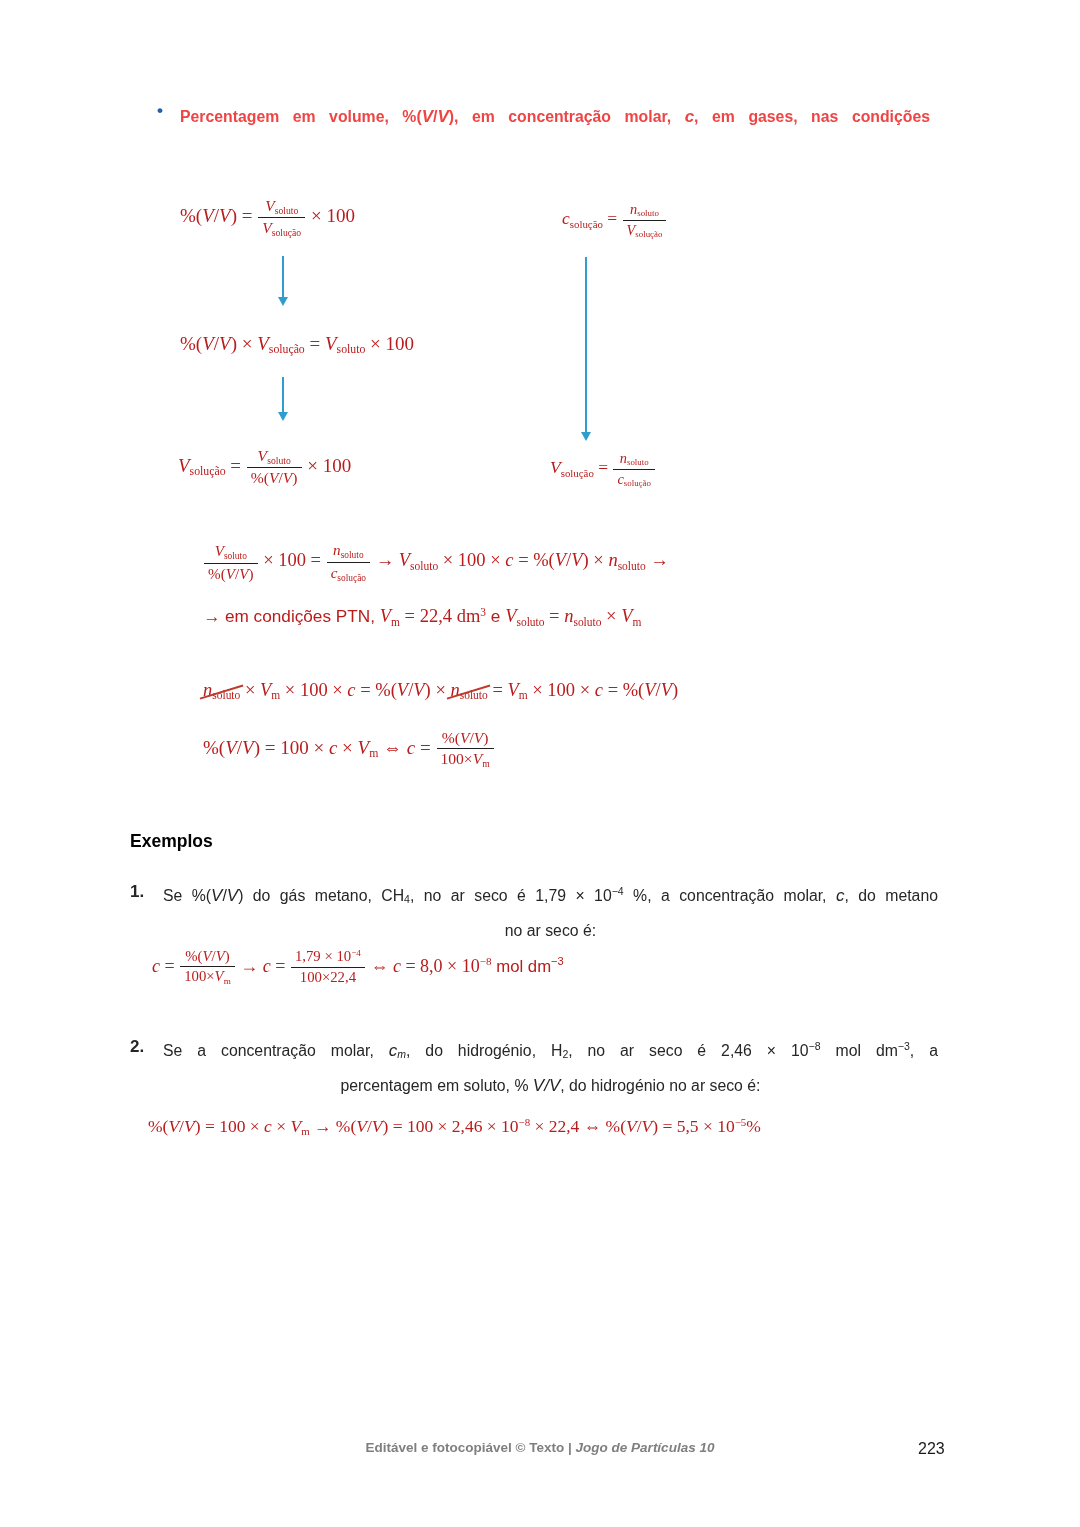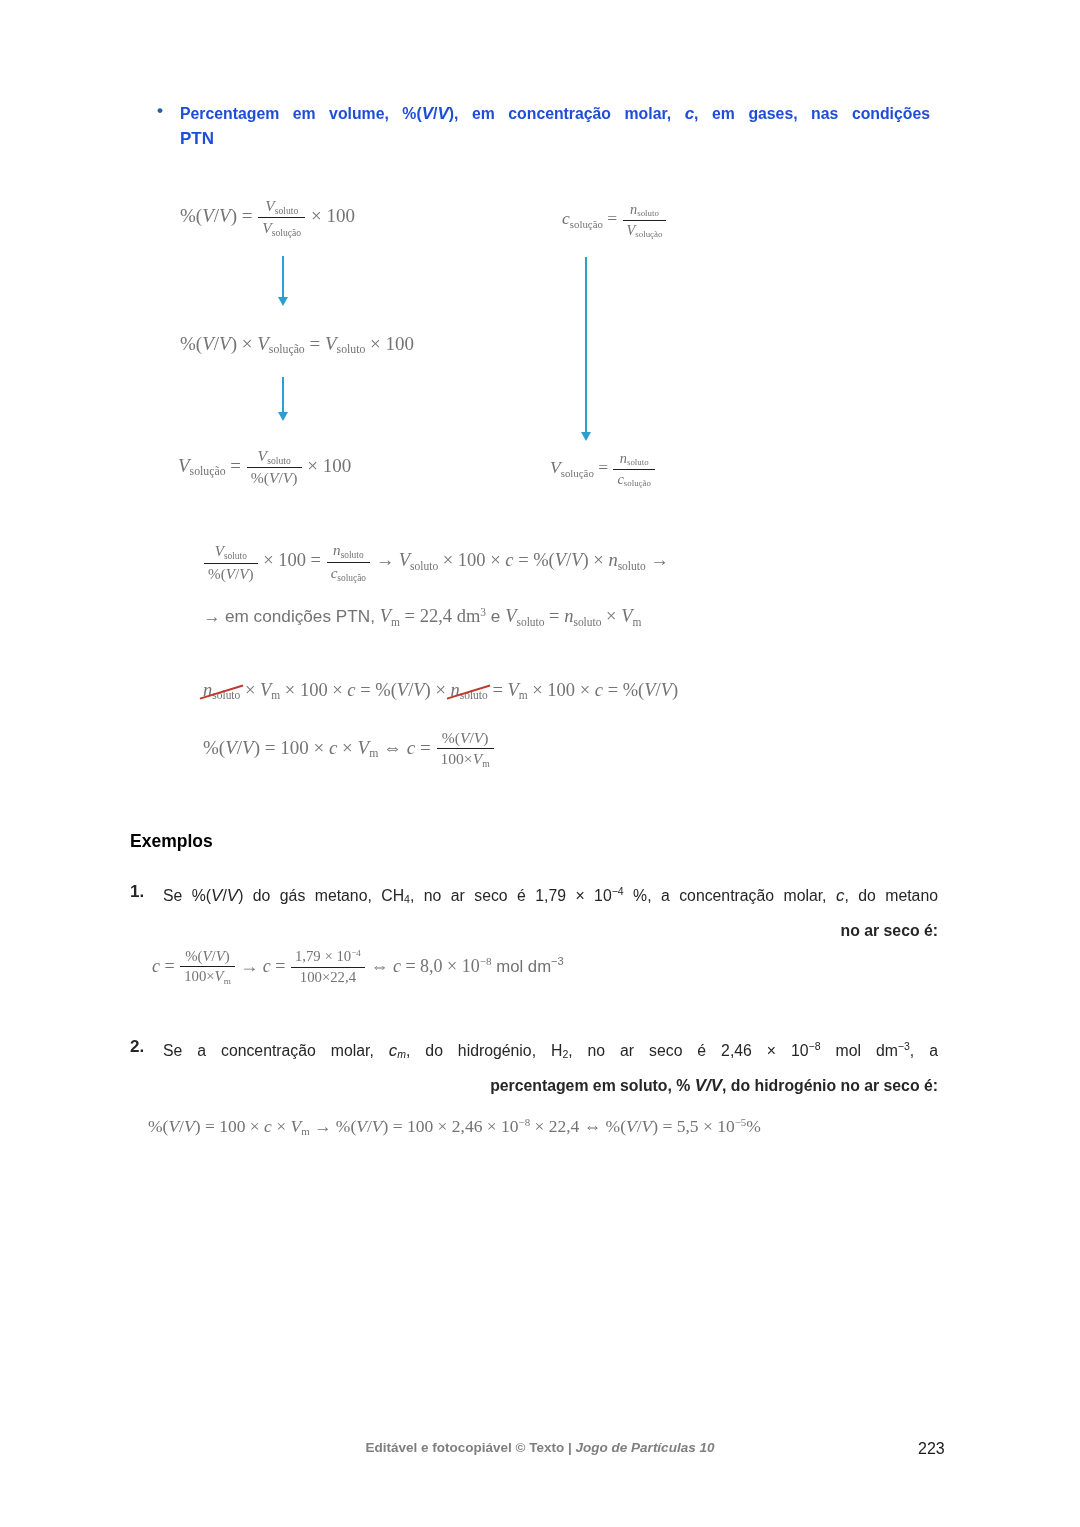--- a/index.html
+++ b/index.html
@@ -4,26 +4,26 @@
 <style>
   html,body { margin:0; padding:0; background:#e8e8e8; }
   .page {
     position:relative; width:1080px; height:1527px; margin:0 auto;
     background:#ffffff; overflow:hidden;
     font-family:"Liberation Sans", sans-serif; color:#262626;
   }
 
   
   .heading-bullet { position:absolute; left:157px; top:101px; color:#1e63a8; font-size:17px; font-weight:bold; }
-  .heading-block { position:absolute; left:180px; top:101px; width:750px; color:#1d4ed8; font-weight:bold; font-size:17px; line-height:25px; }
+  .heading-block { position:absolute; left:180px; top:101px; width:750px; color:#ef4444; font-weight:bold; font-size:17px; line-height:31px; }
   .heading-line1 { text-align:justify; text-align-last:justify; }
   .heading-line2 { text-align:left; }
 
   
-  .formula { position:absolute; white-space:nowrap; font-family:"Liberation Serif", serif; color:#737373; }
+  .formula { position:absolute; white-space:nowrap; font-family:"Liberation Serif", serif; color:#b91c1c; }
   .tk-m   { font-family:"Liberation Serif", serif; font-style:normal; }
   .tk-v   { font-family:"Liberation Serif", serif; font-style:italic; }
   .tk-sub { font-family:"Liberation Serif", serif; font-size:0.62em; vertical-align:-0.28em; }
   .tk-sup { font-family:"Liberation Serif", serif; font-size:0.62em; vertical-align:0.55em; }
   .tk-p   { font-family:"Liberation Sans", sans-serif; font-size:0.93em; }
   .tk-i   { font-family:"Liberation Sans", sans-serif; font-style:italic; }
   .tk-psub{ font-family:"Liberation Sans", sans-serif; font-size:0.62em; vertical-align:-0.22em; }
   .tk-psup{ font-family:"Liberation Sans", sans-serif; font-size:0.62em; vertical-align:0.55em; }
   .tk-isub{ font-family:"Liberation Sans", sans-serif; font-style:italic; font-size:0.62em; vertical-align:-0.22em; }
 
@@ -58,37 +58,36 @@
   .arrow3 { left:585px; top:257px; height:176px; }
 
   
   .examples-title { position:absolute; left:130px; top:831px; font-size:17.5px; font-weight:bold; color:#000000; }
   .example { position:absolute; display:flex; font-size:17px; line-height:31px; color:#262626; }
   .ex1 { left:130px; top:876px; }
   .ex2 { left:130px; top:1031px; }
   .example .ex-num { width:33px; font-weight:bold; flex:none; }
   .example .ex-text { width:775px; }
   .ex-line1 { text-align:justify; text-align-last:justify; }
-  .ex-line2 { text-align:right;font-weight:bold; }
+  .ex-line2 { text-align:center; }
 
   
   .footer-left { position:absolute; left:0; top:1440px; width:1080px; text-align:center;
                  font-size:13.5px; font-weight:bold; color:#7f7f7f; }
   .footer-left .tk-p, .footer-left .tk-i { font-size:13.5px;margin-top:29px; }
   .page-number { position:absolute; left:918px; top:1440px; font-size:16px; font-weight:normal; color:#1a1a1a; }
 </style>
 </head>
 <body>
 
 <div class="page">
 
   <span class="heading-bullet">•</span>
   <div class="heading-block">
     <div class="heading-line1"><span class="tk-p">Percentagem em volume, %(</span><span class="tk-i">V</span><span class="tk-p">/</span><span class="tk-i">V</span><span class="tk-p">), em concentração molar, </span><span class="tk-i">c</span><span class="tk-p">, em gases, nas condições</span></div>
-    <div class="heading-line2">PTN</div>
   </div>
 
   <div class="formula f1"><span class="tk-m">%(</span><span class="tk-v">V</span><span class="tk-m">/</span><span class="tk-v">V</span><span class="tk-m">) = </span><span class="frac"><span class="num"><span class="tk-v">V</span><span class="tk-sub">soluto</span></span><span class="den"><span class="tk-v">V</span><span class="tk-sub">solução</span></span></span><span class="tk-m"> × 100</span></div>
   <div class="formula f2"><span class="tk-v">c</span><span class="tk-sub">solução</span><span class="tk-m"> = </span><span class="frac"><span class="num"><span class="tk-v">n</span><span class="tk-sub">soluto</span></span><span class="den"><span class="tk-v">V</span><span class="tk-sub">solução</span></span></span></div>
 
   <div class="varrow arrow1"></div>
   <div class="varrow arrow3"></div>
 
   <div class="formula f3"><span class="tk-m">%(</span><span class="tk-v">V</span><span class="tk-m">/</span><span class="tk-v">V</span><span class="tk-m">) × </span><span class="tk-v">V</span><span class="tk-sub">solução</span><span class="tk-m"> = </span><span class="tk-v">V</span><span class="tk-sub">soluto</span><span class="tk-m"> × 100</span></div>
 

